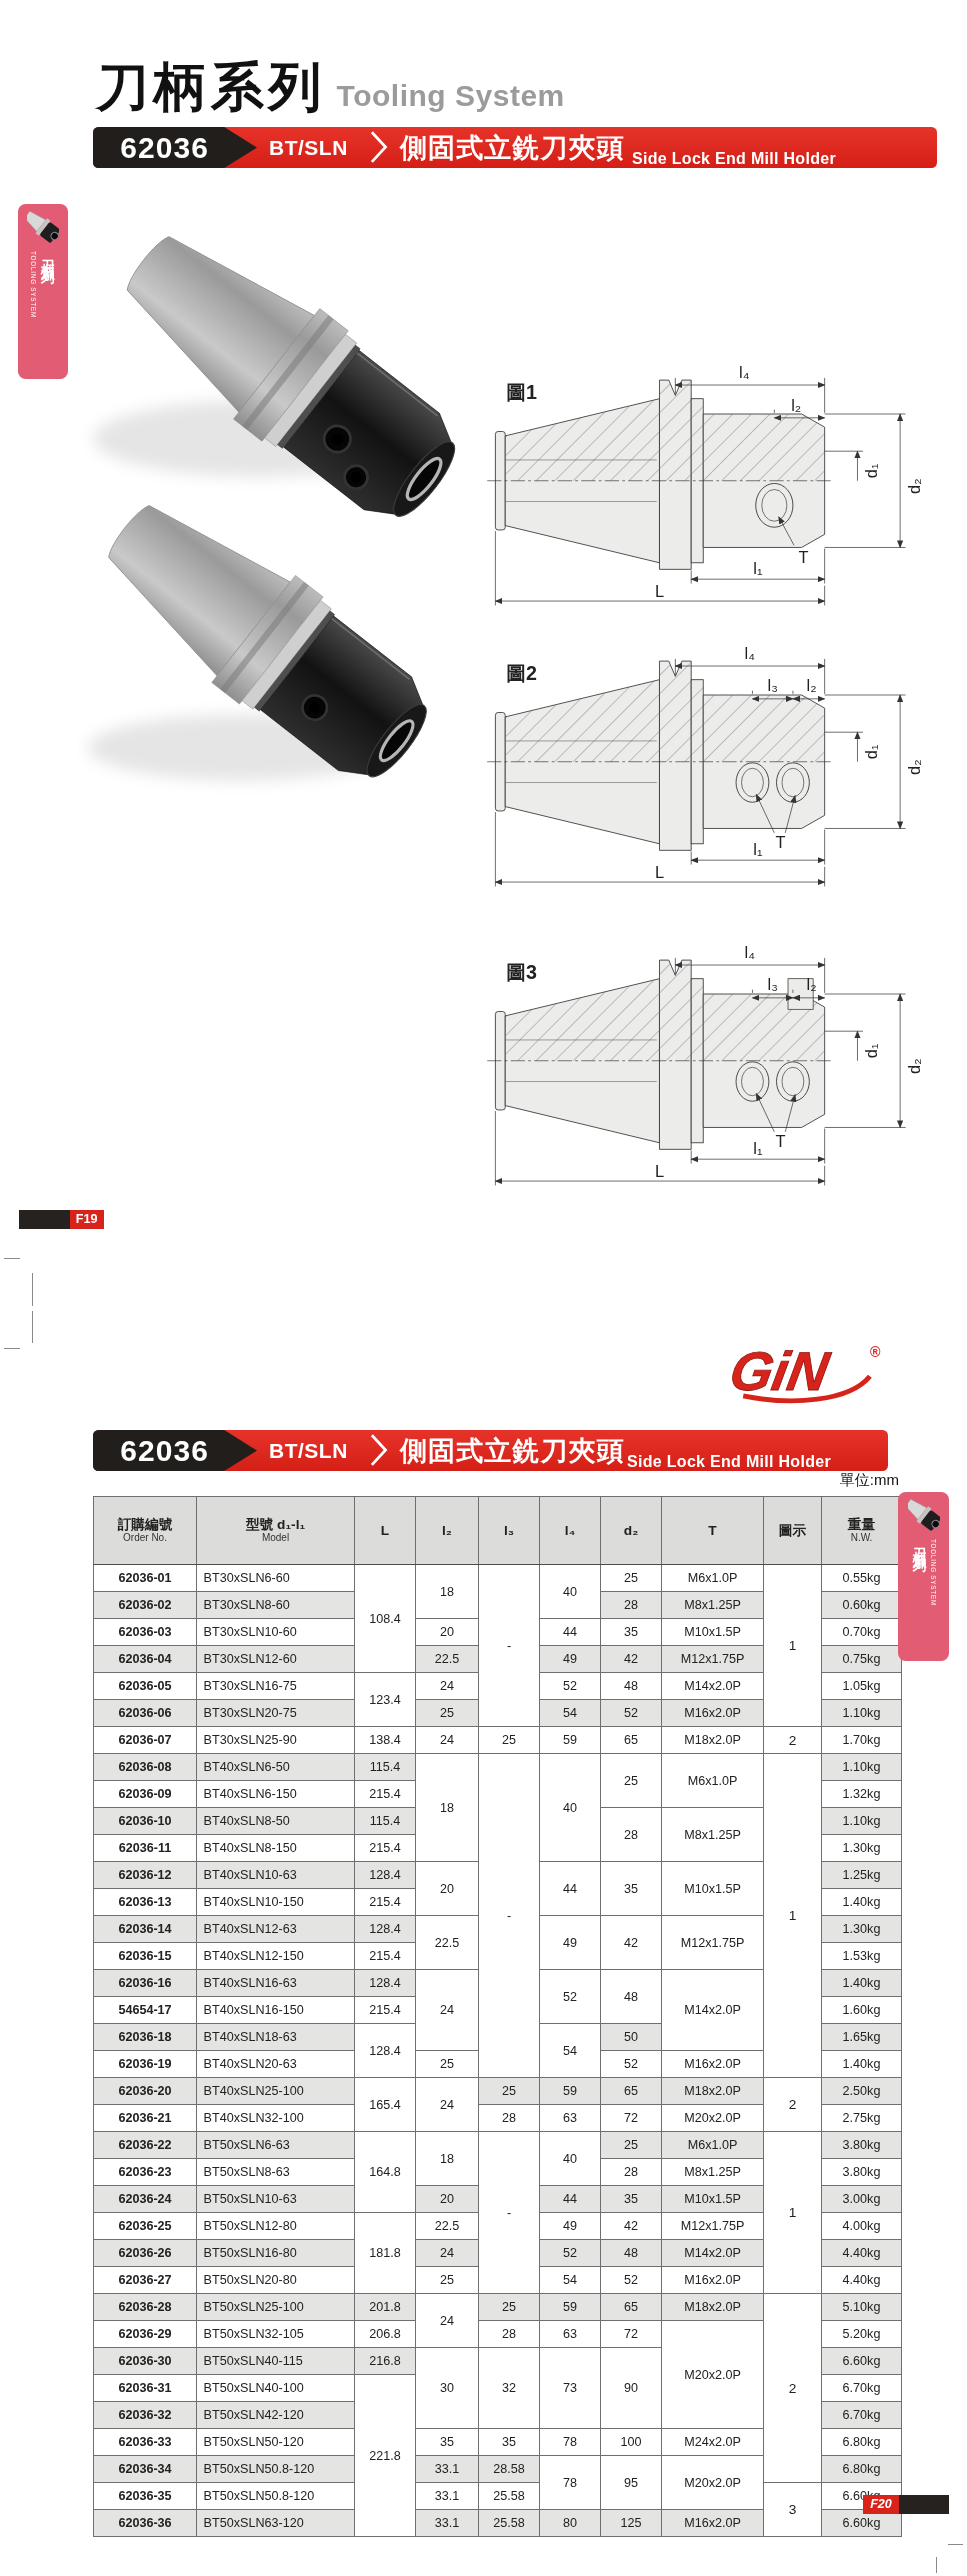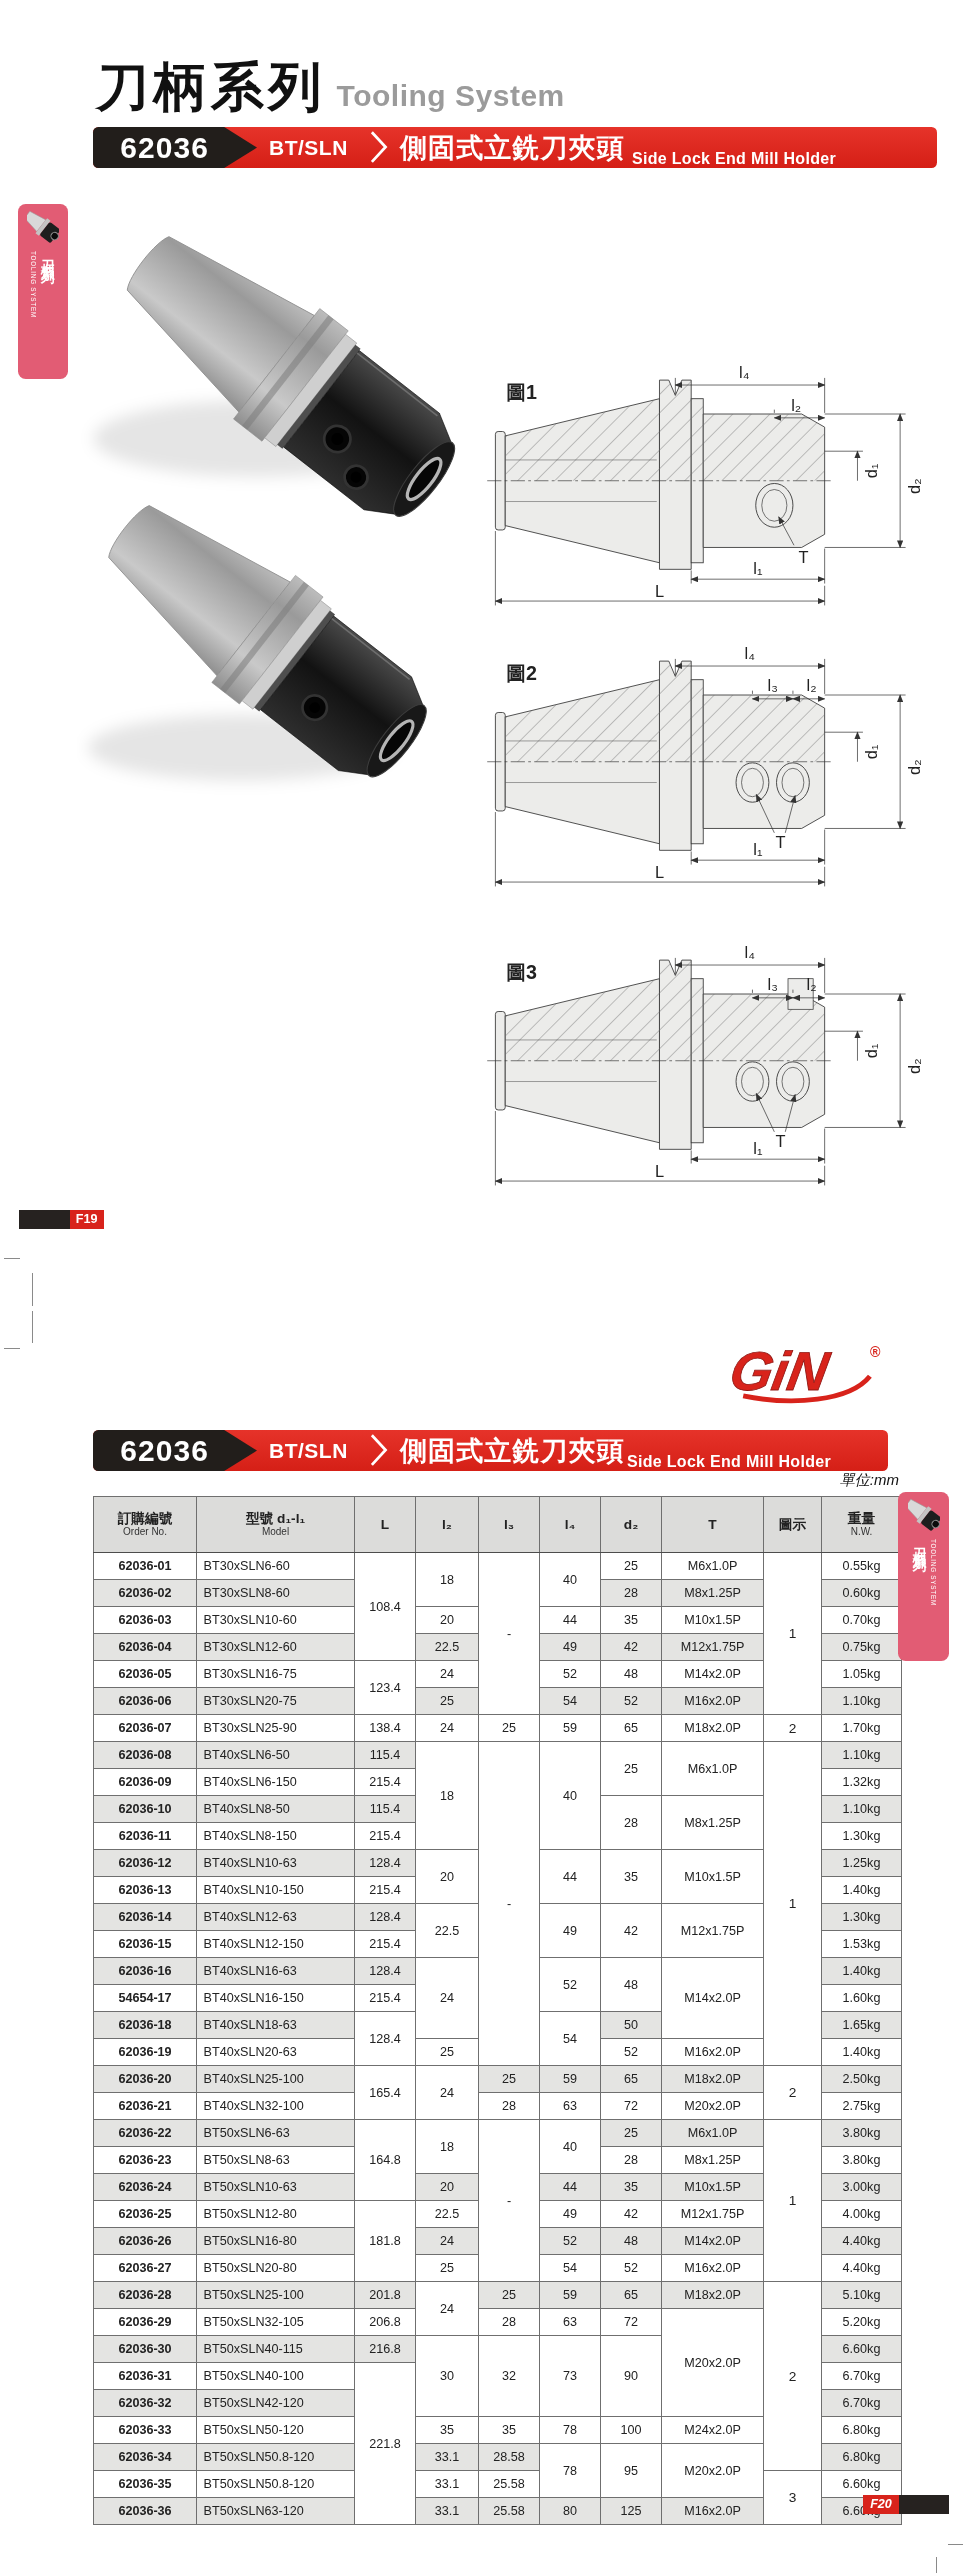--- a/index.html
+++ b/index.html
@@ -39,27 +39,27 @@
 
   
   .f-marker{position:absolute;height:18.6px;display:flex;}
   .f-marker .bar{background:#262220;}
   .f-marker .tag{background:#d8231b;color:#fff;font-weight:bold;font-size:12.6px;display:flex;
                  align-items:center;justify-content:center;}
   .cropmark{position:absolute;background:#8a8a8a;}
 
   
   .unit{position:absolute;left:739px;top:1471px;width:160px;text-align:right;
-        font-size:15px;color:#111;font-style:italic;}
+        font-size:15px;color:#111;}
 
   
   table.spec{position:absolute;left:93px;top:1496px;width:809px;border-collapse:collapse;
              table-layout:fixed;border:1.6px solid #4c4c4c;}
   table.spec th{background:#dcdcda;border:0.9px solid #6f6f6f;border-bottom:1.6px solid #4c4c4c;
-             height:39px;padding:8px;font-weight:bold;color:#222;vertical-align:middle;}
+             height:39px;padding:14px;font-weight:bold;color:#222;vertical-align:middle;}
   table.spec th .h-zh{font-size:13.7px;line-height:1.15;}
   table.spec th .h-en{font-size:10px;font-weight:normal;color:#333;line-height:1.2;}
   table.spec td{border:0.9px solid #6f6f6f;height:26px;padding:0;text-align:center;
              vertical-align:middle;font-size:12.6px;color:#222;background:#fff;}
   table.spec td.shade{background:#e4e4e2;}
   table.spec td.c-order{font-weight:bold;}
   table.spec td.c-model{text-align:left;padding-left:6.6px;}
   table.spec td.c-fig{font-size:13.7px;}
 
   

